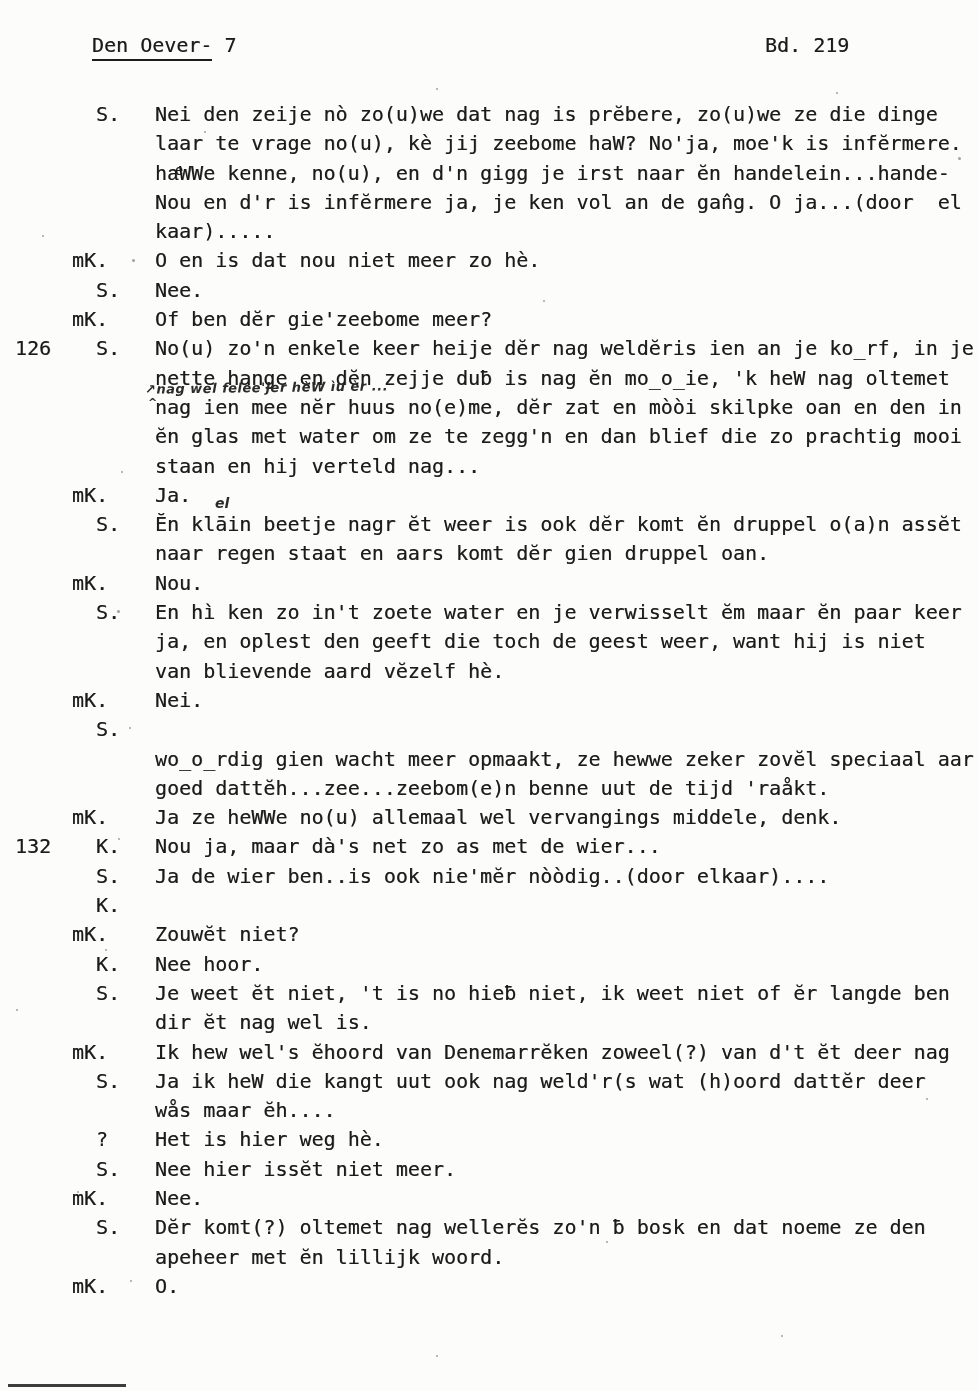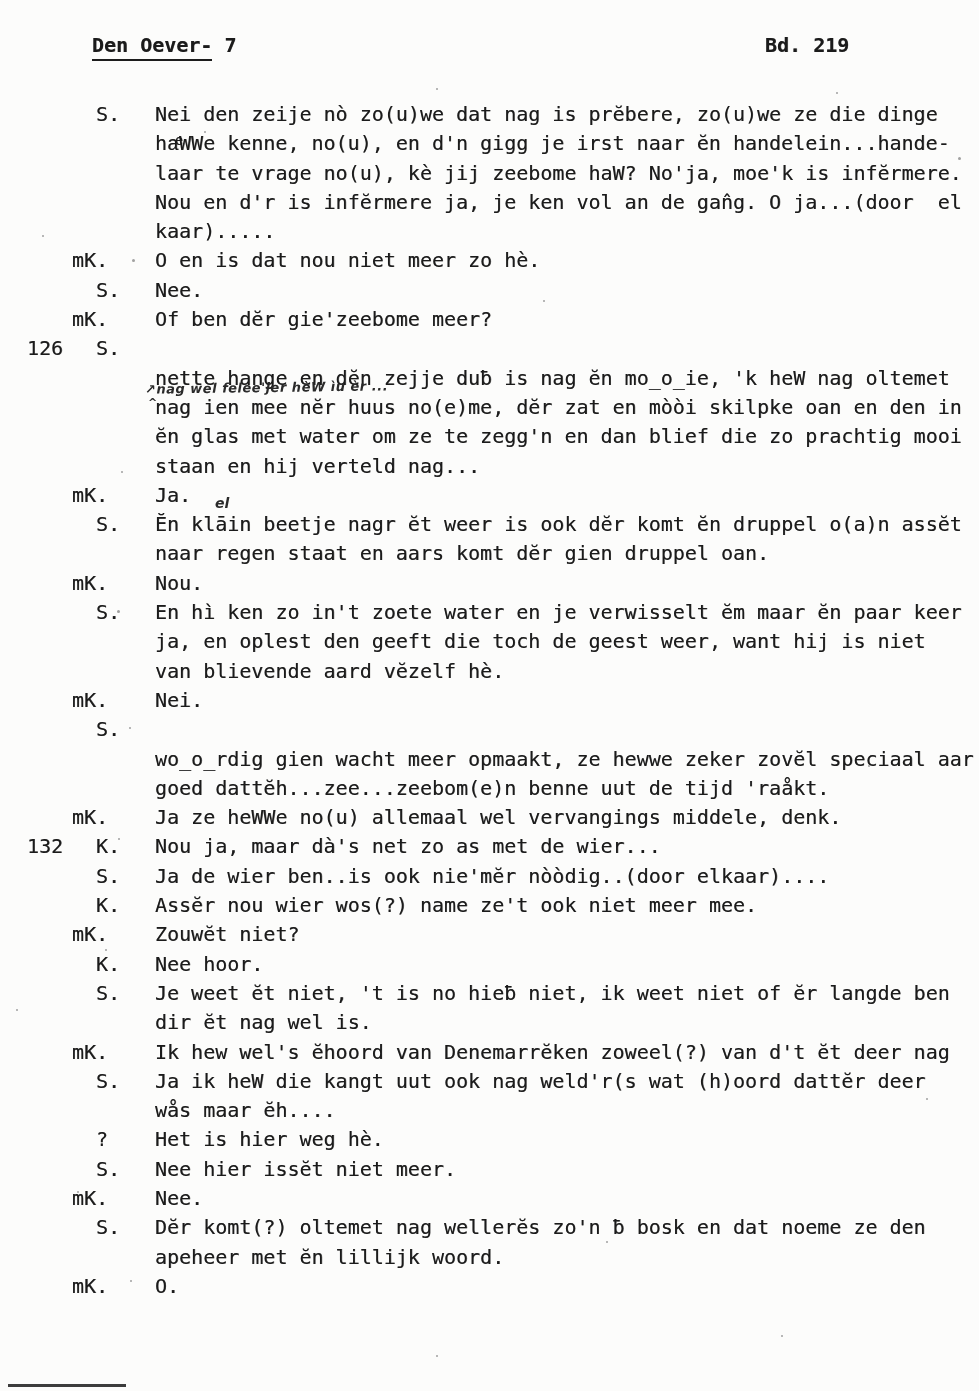--- a/index.html
+++ b/index.html
@@ -6,27 +6,27 @@
   .page{
     position:relative;
     width:979px;height:1391px;
     margin:0 auto;
     background:#fcfcfb;
     overflow:hidden;
     font-family:"DejaVu Sans Mono","Liberation Mono",monospace;
     color:#1b1b1b;
     text-shadow:0.35px 0.35px 0.45px rgba(25,25,25,0.55);
   }
-  .hdr{position:absolute;top:31px;font-size:20px;line-height:28px;white-space:pre;font-weight:bold;}
+  .hdr{position:absolute;top:31px;font-size:20px;line-height:28px;white-space:pre;}
   .hdr-left{left:92px;}
   .hdr-right{left:765px;}
   .uln{border-bottom:2.5px solid #1c1c1c;padding-bottom:2px;}
   .body{position:absolute;left:0;top:100px;width:979px;}
   .line{position:relative;height:29.3px;line-height:29.3px;font-size:20px;white-space:pre;}
-  .gutter{position:absolute;left:27px;top:0;}
+  .gutter{position:absolute;left:15px;top:0;}
   .speaker{position:absolute;left:72px;top:0;}
   .txt{display:inline-block;margin-left:155px;}
   .hand{
     position:absolute;
     font-family:"DejaVu Sans","Liberation Sans",sans-serif;
     font-style:italic;
     font-weight:bold;
     color:#2a2a2a;
     text-shadow:none;
     white-space:pre;
@@ -41,47 +41,47 @@
 <body>
 
 <div class="page">
 
   <div class="hdr hdr-left"><span class="uln">Den Oever-</span><span> 7</span></div>
 
   <div class="hdr hdr-right">Bd. 219</div>
 
   <div class="body">
       <div class="line"><span class="speaker" style="left: 96px;">S.</span><span class="txt">Nei den zeije nò zo(u)we dat nag is prĕbere, zo(u)we ze die dinge</span></div>
+      <div class="line"><span class="txt">laar te vrage no(u), kè jij zeebome haW? No'ja, moe'k is infĕrmere.</span></div>
       <div class="line"><span class="txt">haͤWWe kenne, no(u), en d'n gigg je irst naar ĕn handelein...hande-</span></div>
-      <div class="line"><span class="txt">laar te vrage no(u), kè jij zeebome haW? No'ja, moe'k is infĕrmere.</span></div>
       <div class="line"><span class="txt">Nou en d'r is infĕrmere ja, je ken vol an de gan̂g. O ja...(door  el</span></div>
       <div class="line"><span class="txt">kaar).....</span></div>
       <div class="line"><span class="speaker">mK.</span><span class="txt">O en is dat nou niet meer zo hè.</span></div>
       <div class="line"><span class="speaker" style="left: 96px;">S.</span><span class="txt">Nee.</span></div>
       <div class="line"><span class="speaker">mK.</span><span class="txt">Of ben dĕr gie'zeebome meer?</span></div>
-      <div class="line"><span class="gutter">126</span><span class="speaker" style="left: 96px;">S.</span></div>
+      <div class="line"><span class="gutter">126</span><span class="speaker" style="left: 96px;">S.</span><span class="txt">No(u) zo'n enkele keer heije dĕr nag weldĕris ien an je ko̲rf, in je</span></div>
       <div class="line"><span class="txt">nette hange en dĕn zejje duƀ is nag ĕn mo̲o̲ie, 'k heW nag oltemet</span></div>
       <div class="line"><span class="txt">nag ien mee nĕr huus no(e)me, dĕr zat en mòòi skilpke oan en den in</span></div>
       <div class="line"><span class="txt">ĕn glas met water om ze te zegg'n en dan blief die zo prachtig mooi</span></div>
       <div class="line"><span class="txt">staan en hij verteld nag...</span></div>
       <div class="line"><span class="speaker">mK.</span><span class="txt">Ja.</span></div>
       <div class="line"><span class="speaker" style="left: 96px;">S.</span><span class="txt">Ĕn klāin beetje nagr ĕt weer is ook dĕr komt ĕn druppel o(a)n assĕt</span></div>
       <div class="line"><span class="txt">naar regen staat en aars komt dĕr gien druppel oan.</span></div>
       <div class="line"><span class="speaker">mK.</span><span class="txt">Nou.</span></div>
       <div class="line"><span class="speaker" style="left: 96px;">S.</span><span class="txt">En hì ken zo in't zoete water en je verwisselt ĕm maar ĕn paar keer</span></div>
       <div class="line"><span class="txt">ja, en oplest den geeft die toch de geest weer, want hij is niet</span></div>
       <div class="line"><span class="txt">van blievende aard vĕzelf hè.</span></div>
       <div class="line"><span class="speaker">mK.</span><span class="txt">Nei.</span></div>
       <div class="line"><span class="speaker" style="left: 96px;">S.</span></div>
       <div class="line"><span class="txt">wo̲o̲rdig gien wacht meer opmaakt, ze hewwe zeker zovĕl speciaal aar</span></div>
       <div class="line"><span class="txt">goed dattĕh...zee...zeebom(e)n benne uut de tijd 'raåkt.</span></div>
       <div class="line"><span class="speaker">mK.</span><span class="txt">Ja ze heWWe no(u) allemaal wel vervangings middele, denk.</span></div>
       <div class="line"><span class="gutter">132</span><span class="speaker" style="left: 96px;">K.</span><span class="txt">Nou ja, maar dà's net zo as met de wier...</span></div>
       <div class="line"><span class="speaker" style="left: 96px;">S.</span><span class="txt">Ja de wier ben..is ook nie'mĕr nòòdig..(door elkaar)....</span></div>
-      <div class="line"><span class="speaker" style="left: 96px;">K.</span><span class="txt">Assĕr nou wier wos(?) name ze't ook niet meer mee.</span></div>
+      <div class="line"><span class="speaker" style="left: 96px;">K.</span></div>
       <div class="line"><span class="speaker">mK.</span><span class="txt">Zouwĕt niet?</span></div>
       <div class="line"><span class="speaker" style="left: 96px;">K.</span><span class="txt">Nee hoor.</span></div>
       <div class="line"><span class="speaker" style="left: 96px;">S.</span><span class="txt">Je weet ĕt niet, 't is no hieƀ niet, ik weet niet of ĕr langde ben</span></div>
       <div class="line"><span class="txt">dir ĕt nag wel is.</span></div>
       <div class="line"><span class="speaker">mK.</span><span class="txt">Ik hew wel's ĕhoord van Denemarrĕken zoweel(?) van d't ĕt deer nag</span></div>
       <div class="line"><span class="speaker" style="left: 96px;">S.</span><span class="txt">Ja ik heW die kangt uut ook nag weld'r(s wat (h)oord dattĕr deer</span></div>
       <div class="line"><span class="txt">wås maar ĕh....</span></div>
       <div class="line"><span class="speaker" style="left: 96px;">?</span><span class="txt">Het is hier weg hè.</span></div>
       <div class="line"><span class="speaker" style="left: 96px;">S.</span><span class="txt">Nee hier issĕt niet meer.</span></div>
       <div class="line"><span class="speaker">mK.</span><span class="txt">Nee.</span></div>

